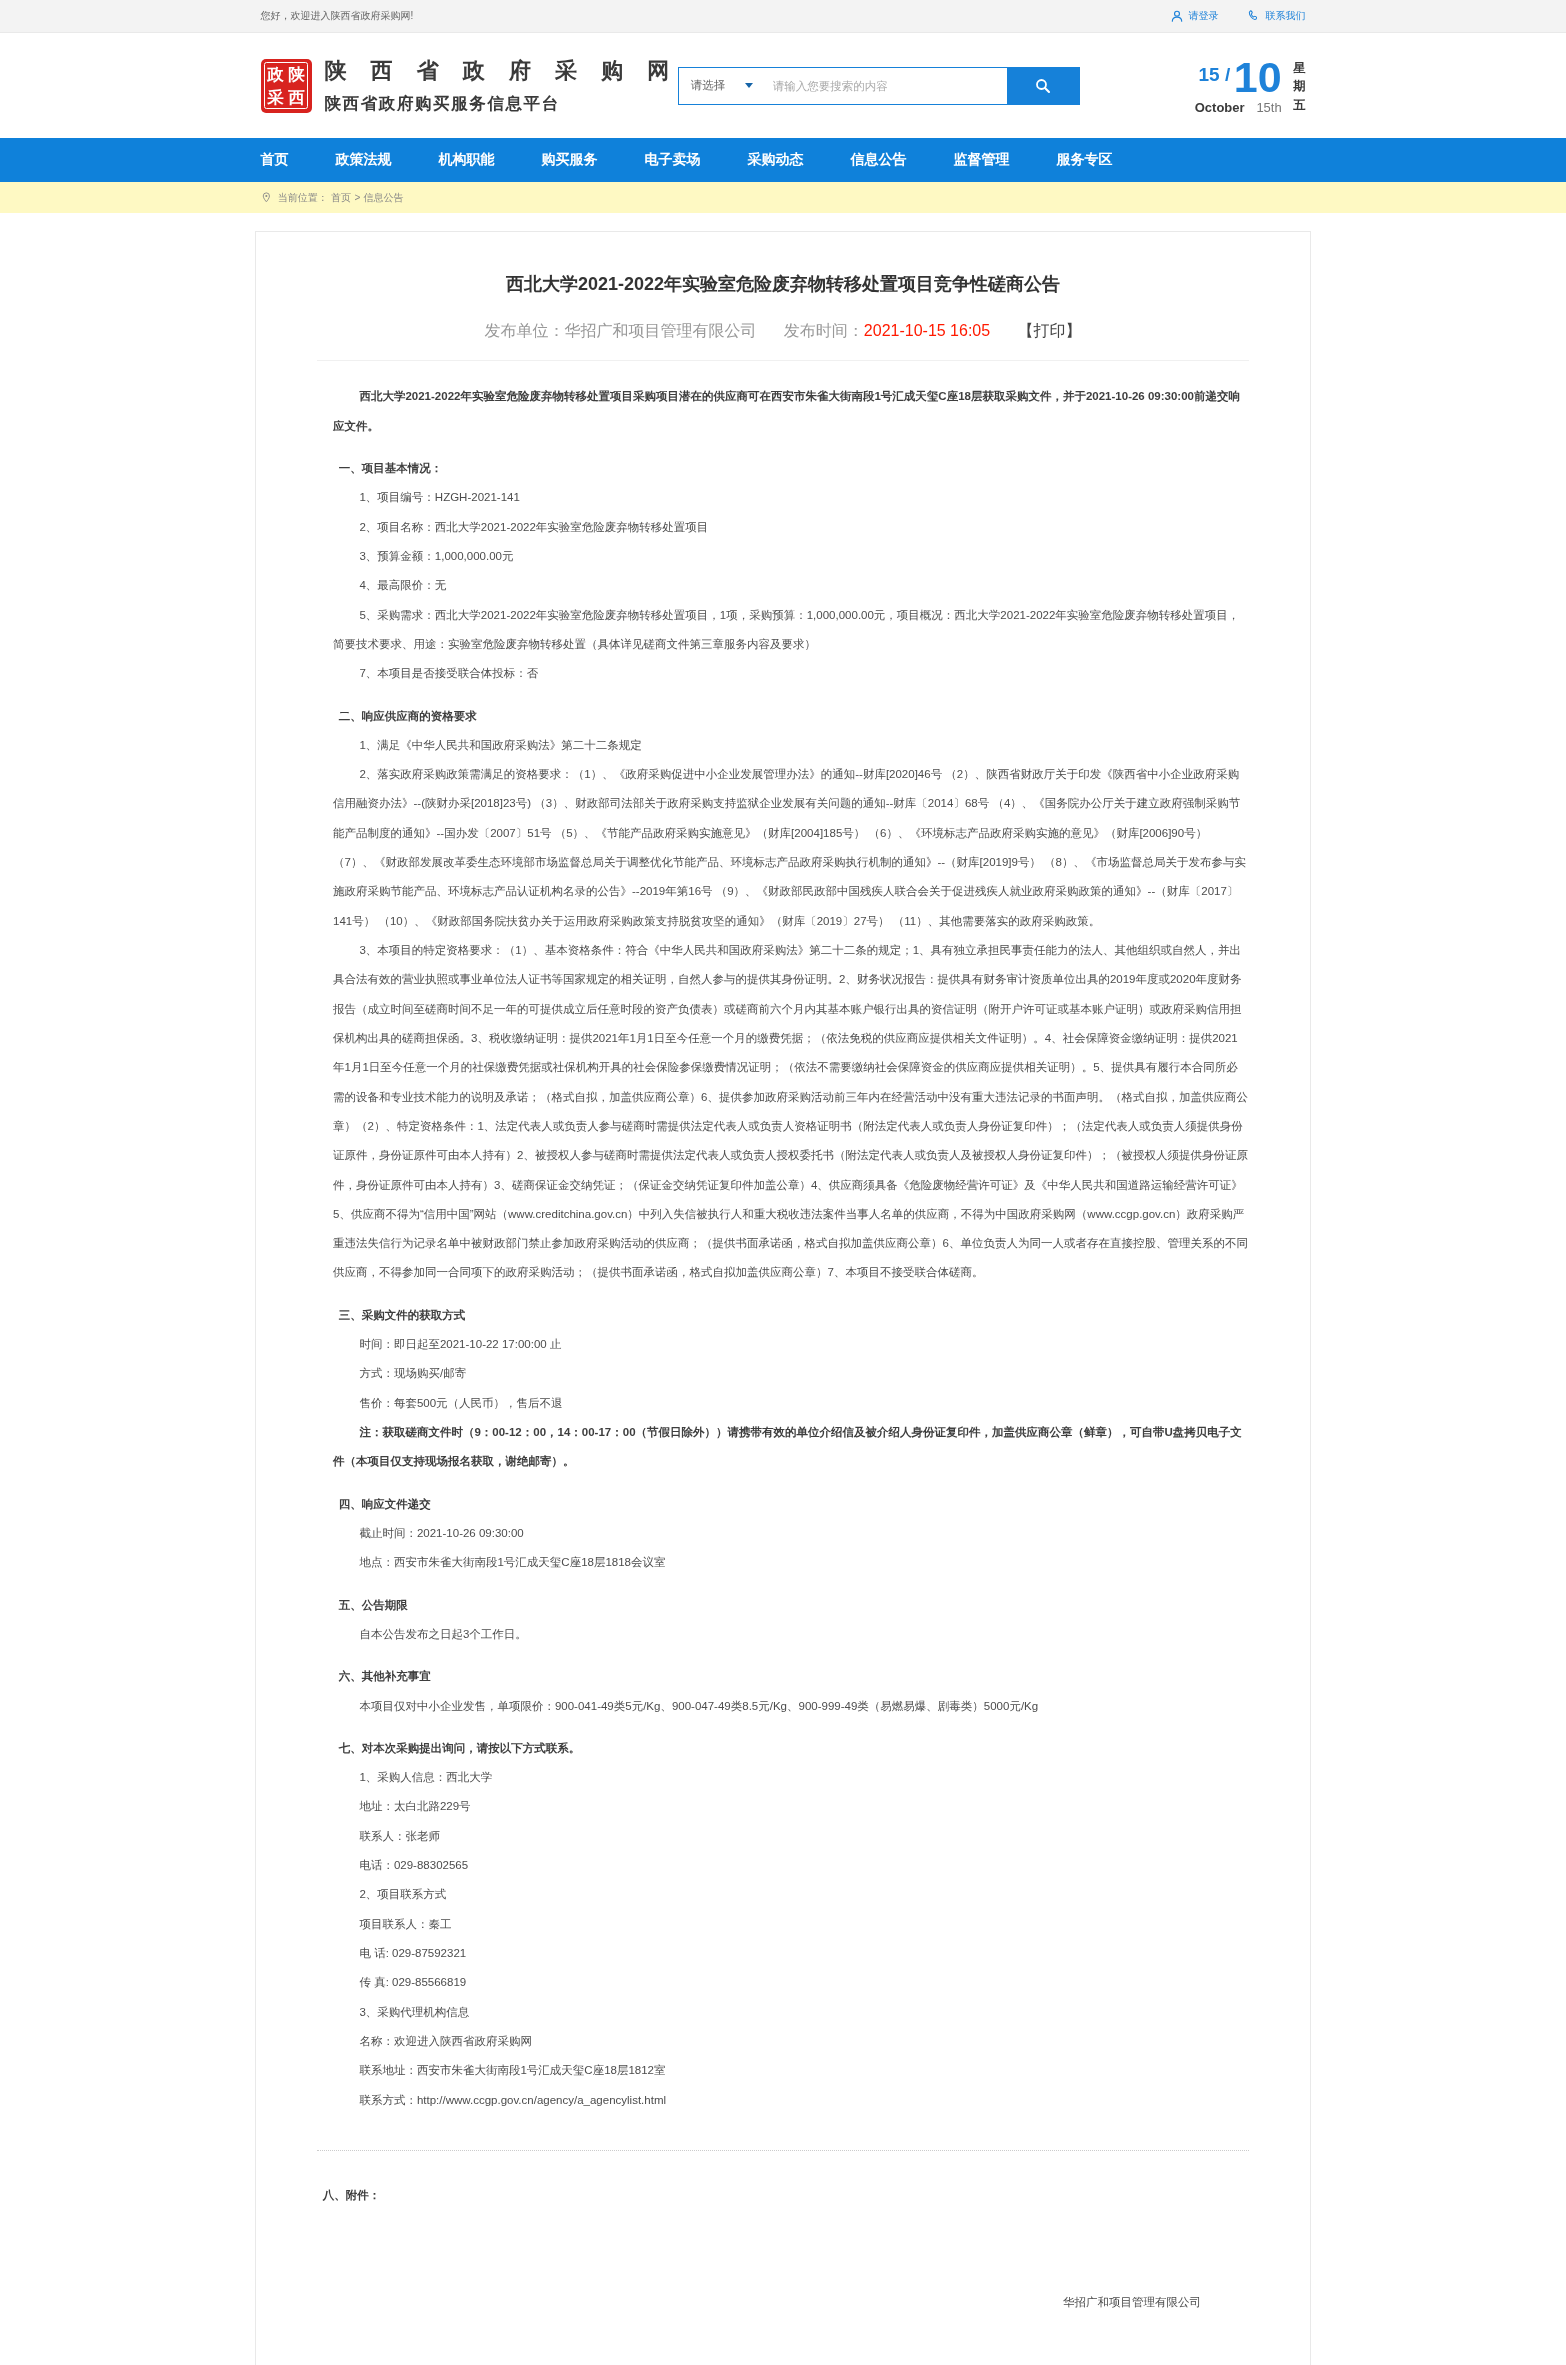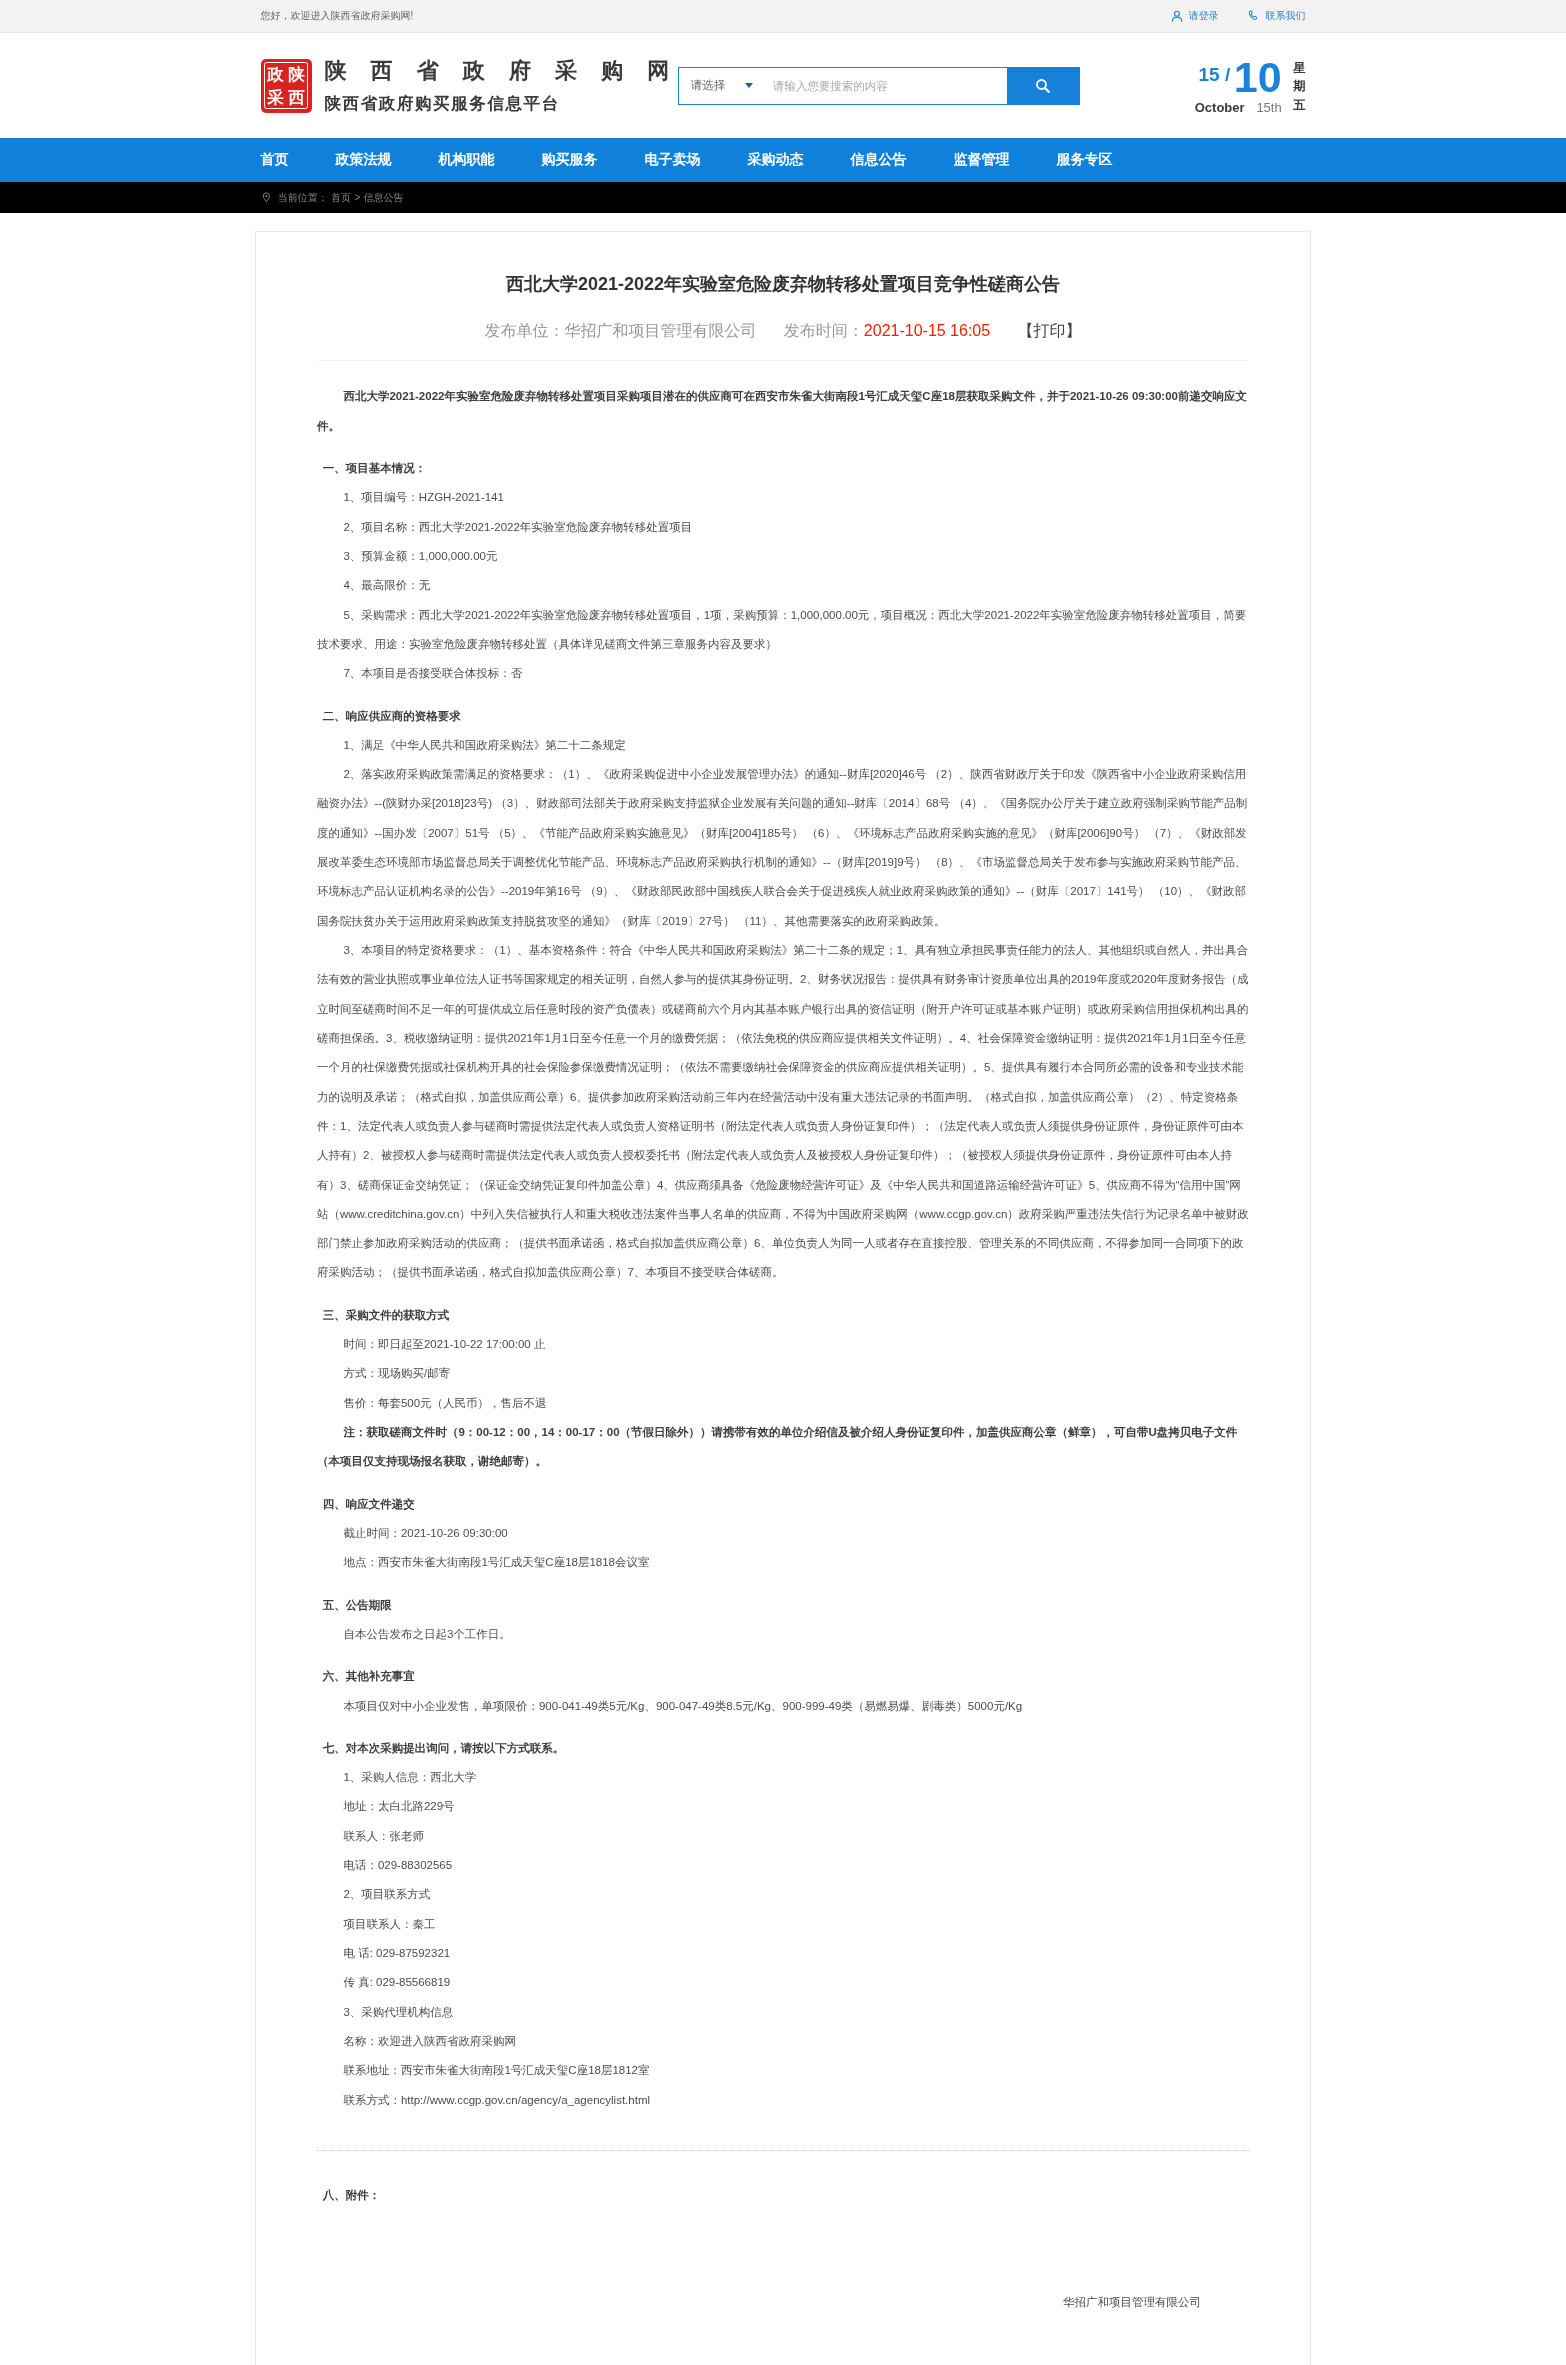--- a/index.html
+++ b/index.html
@@ -34,33 +34,33 @@
   .date-en .mo { font-weight: bold; }
   .date-en .dy { color: #777; margin-left: 8.2px; }
   .weekday { display: flex; flex-direction: column; font-size: 12.3px; font-weight: bold; color: #3a3a3a; line-height: 1.5; padding-top: 3.3px; }
 
   
   .nav { background: #0f81da; height: 44px; }
   .nav .container { display: flex; align-items: center; height: 100%; gap: 47px; }
   .nav-item { color: #fff; font-size: 14px; font-weight: bold; cursor: pointer; white-space: nowrap; }
 
   
-  .crumbbar { background: #000000; height: 31px; text-align: right; }
+  .crumbbar { background: #fef9c3; height: 31px; text-align: right; }
   .crumbbar .container { display: flex; align-items: center; height: 100%; font-size: 10px; color: #888; gap: 3.3px; }
   .crumb-link { cursor: pointer; color: #888; }
 
   
   .card-wrap { padding: 18px 0 38px; }
   .card { width: 1056px; margin: 0 auto; background: #fff; border: 0.8px solid #e9e9e9; padding: 40px 61px 49px; }
   .art-title { text-align: center; font-size: 18px; font-weight: bold; color: #333; }
   .art-meta { text-align: center; font-size: 16px; color: #999; margin-top: 25px; padding-bottom: 18px; border-bottom: 0.8px solid #f0f0f0; }
   .art-meta .seg { margin: 0 11.5px; }
   .art-meta .red { color: #ff1a00; }
   .art-meta .print { color: #444; cursor: pointer; }
-  .art-body { margin-top: 21.4px; }
+  .art-body { margin-top: 21.4px; margin-left: 16px; }
   .art-body p { font-size: 11.5px; color: #4c4c4c; line-height: 2.55; text-indent: 2.3em; }
   .art-body p.head { text-indent: 0.5em; font-weight: bold; color: #3e3e3e; margin-top: 13px; }
   .art-body p.bold { font-weight: bold; color: #3e3e3e; }
   .dotted-divider { border: none; border-top: 0.8px dotted #ccc; margin: 35px 0 30px; }
   .attach-head { font-size: 11.5px; font-weight: bold; color: #3e3e3e; text-indent: 0.5em; line-height: 2.55; }
   .sign-block { text-align: right; padding-right: 48px; margin-top: 74px; font-size: 11.5px; color: #4c4c4c; line-height: 3.2; }
 </style>
 </head>
 <body>
 

